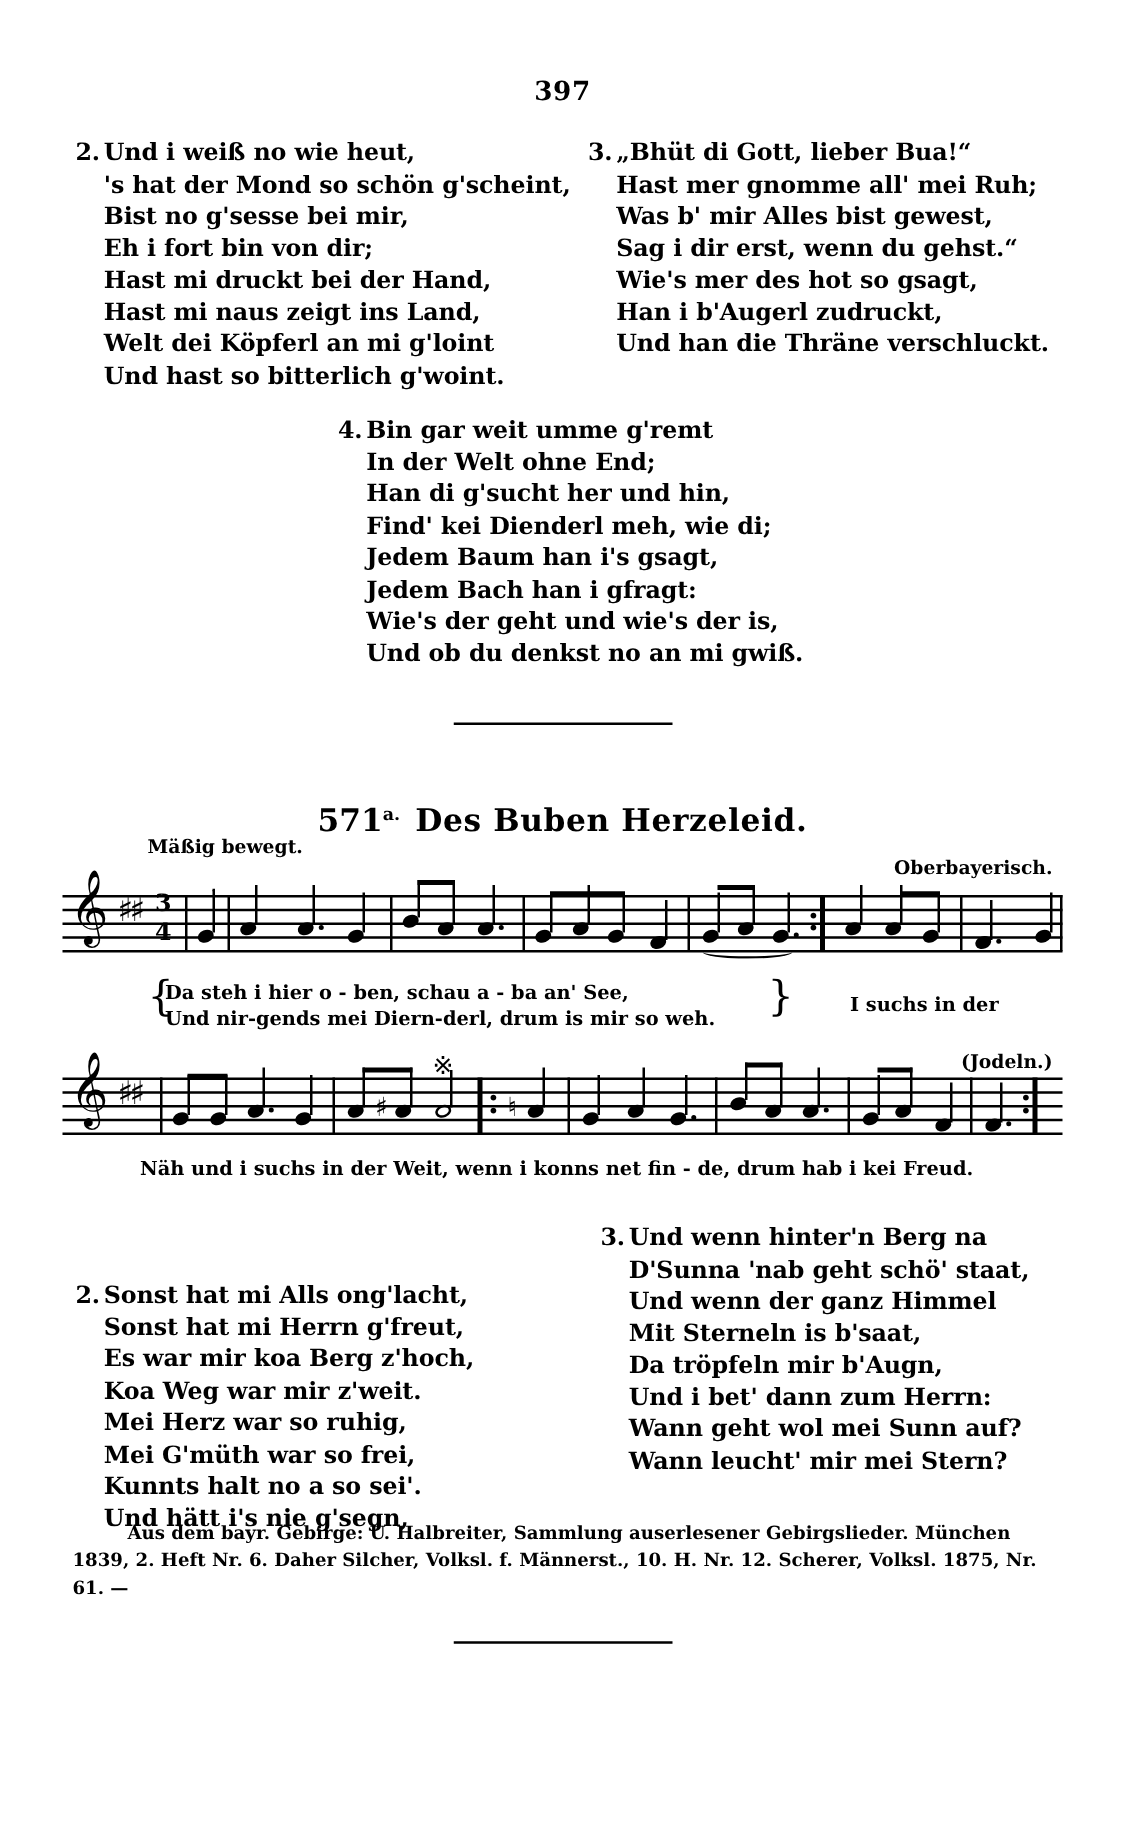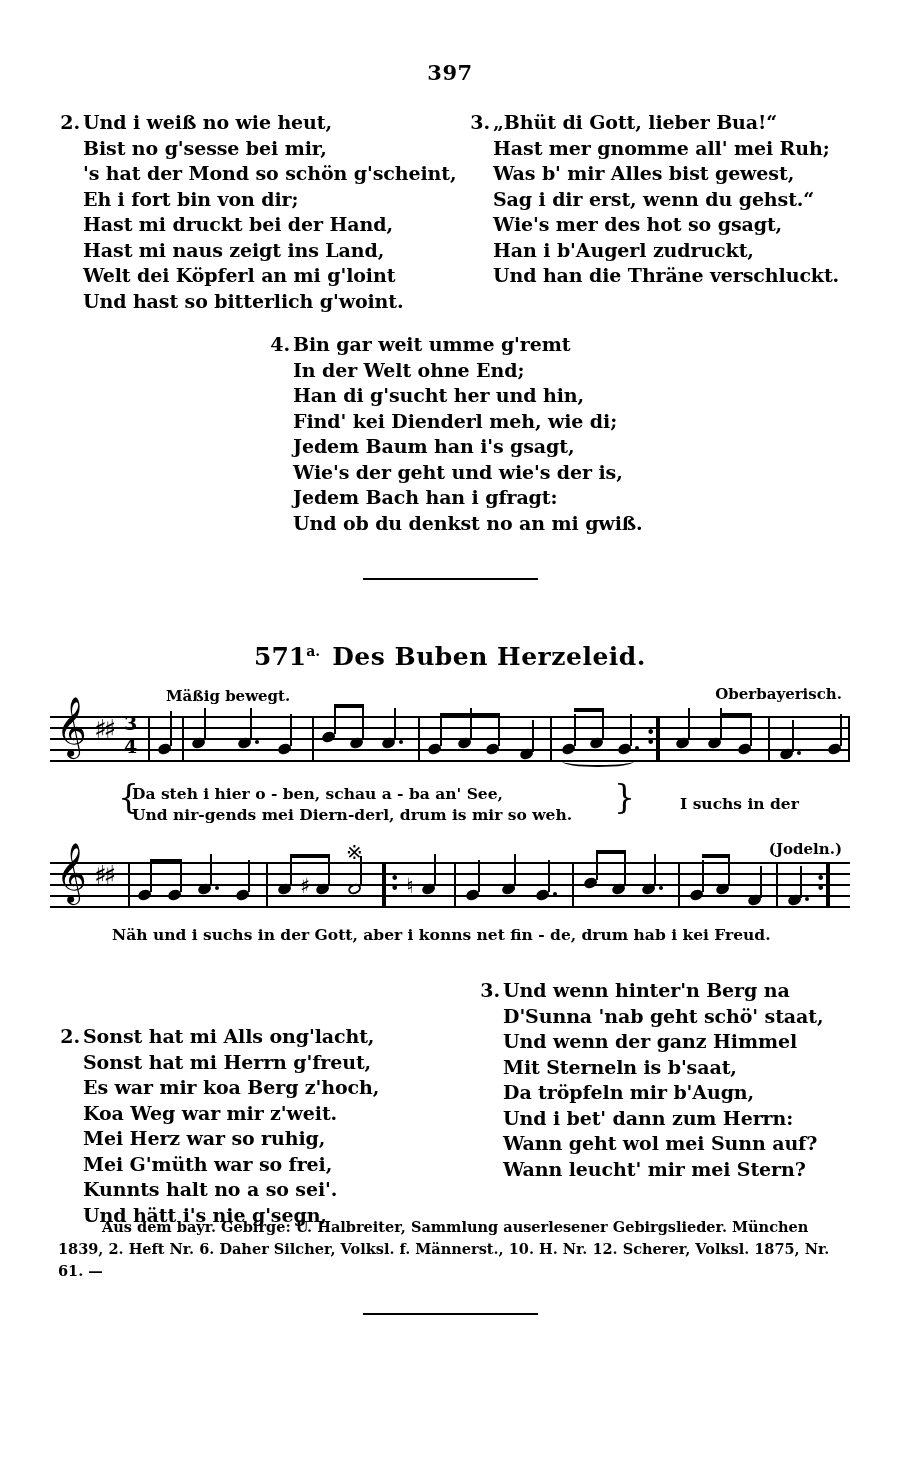--- a/index.html
+++ b/index.html
@@ -96,25 +96,24 @@
     font-family: "DejaVu Serif", serif;
     font-weight: bold;
     font-size: 25px;
     letter-spacing: 0.5px;
     margin-left: 12px;
   }
 
   .tempo {
     position: absolute;
     left: 118px;
-    top: 687px;
+    top: 668px;
     font-family: "DejaVu Serif", serif;
     font-weight: bold;
     font-size: 15px;
-    margin-left: 48px;
   }
   .origin {
     position: absolute;
     right: 58px;
     top: 685px;
     font-family: "DejaVu Serif", serif;
     font-weight: bold;
     font-size: 15px;
   }
   .jodeln {
@@ -271,22 +270,22 @@
 </style>
 </head>
 <body>
 
 <div class="page">
 
   <div class="page-number">397</div>
 
   <div class="verse-block frak" id="verse2-top">
     <span class="verse-line first"><span class="verse-num">2.</span><span>Und i weiß no wie heut,</span></span>
+    <span class="verse-line">'s hat der Mond so schön g'scheint,</span>
     <span class="verse-line">Bist no g'sesse bei mir,</span>
-    <span class="verse-line">'s hat der Mond so schön g'scheint,</span>
     <span class="verse-line">Eh i fort bin von dir;</span>
     <span class="verse-line">Hast mi druckt bei der Hand,</span>
     <span class="verse-line">Hast mi naus zeigt ins Land,</span>
     <span class="verse-line">Welt dei Köpferl an mi g'loint</span>
     <span class="verse-line">Und hast so bitterlich g'woint.</span>
   </div>
 
   <div class="verse-block frak" id="verse3-top">
     <span class="verse-line first"><span class="verse-num">3.</span><span>„Bhüt di Gott, lieber Bua!“</span></span>
     <span class="verse-line">Hast mer gnomme all' mei Ruh;</span>
@@ -296,22 +295,22 @@
     <span class="verse-line">Han i b'Augerl zudruckt,</span>
     <span class="verse-line">Und han die Thräne verschluckt.</span>
   </div>
 
   <div class="verse-block frak" id="verse4-top">
     <span class="verse-line first"><span class="verse-num">4.</span><span>Bin gar weit umme g'remt</span></span>
     <span class="verse-line">In der Welt ohne End;</span>
     <span class="verse-line">Han di g'sucht her und hin,</span>
     <span class="verse-line">Find' kei Dienderl meh, wie di;</span>
     <span class="verse-line">Jedem Baum han i's gsagt,</span>
+    <span class="verse-line">Jedem Bach han i gfragt:</span>
     <span class="verse-line">Wie's der geht und wie's der is,</span>
-    <span class="verse-line">Jedem Bach han i gfragt:</span>
     <span class="verse-line">Und ob du denkst no an mi gwiß.</span>
   </div>
 
   <div class="rule" id="rule-mid"></div>
 
   <div class="song-heading">
     <span class="num"><span>571</span><sup>a.</sup></span><span class="title">Des Buben Herzeleid.</span>
   </div>
 
   <div class="tempo">Mäßig bewegt.</div>
@@ -484,21 +483,21 @@
     <div class="barline" style="left:726px;"></div>
 
     <div class="notehead" style="left:738px; top:33px;"></div>
     <div class="stem" style="left:750px; top:4px; height:32px;"></div>
     <div class="dot" style="left:755px; top:35px;"></div>
 
     <div class="barline thick" style="left:776px;"></div>
     <div class="repeat-dots" style="left:766px;">•<br>•</div>
   </div>
 
-  <div class="lyric-row" id="lyr2a">Näh und i suchs in der Gott,     aber  i  konns net  fin - de, drum hab  i  kei Freud.</div>
+  <div class="lyric-row" id="lyr2a">Näh und i suchs in der Weit,     wenn  i  konns net  fin - de, drum hab  i  kei Freud.</div>
 
   <div class="verse-block frak" id="verse2-bot">
     <span class="verse-line first"><span class="verse-num">2.</span><span>Sonst hat mi Alls ong'lacht,</span></span>
     <span class="verse-line">Sonst hat mi Herrn g'freut,</span>
     <span class="verse-line">Es war mir koa Berg z'hoch,</span>
     <span class="verse-line">Koa Weg war mir z'weit.</span>
     <span class="verse-line">Mei Herz war so ruhig,</span>
     <span class="verse-line">Mei G'müth war so frei,</span>
     <span class="verse-line">Kunnts halt no a so sei'.</span>
     <span class="verse-line">Und hätt i's nie g'segn,</span>

